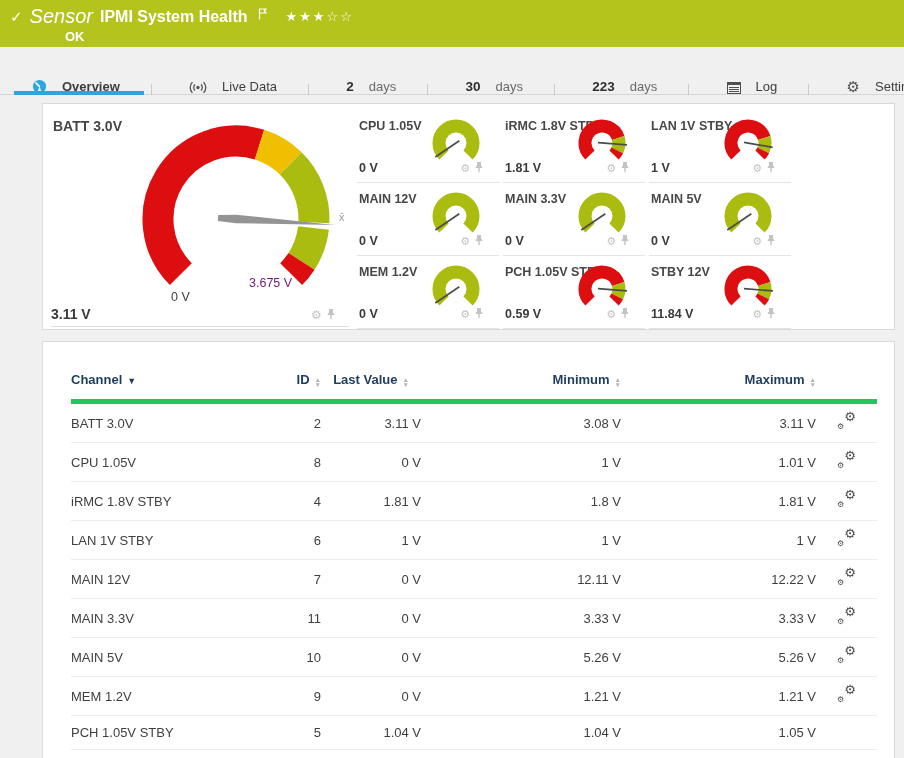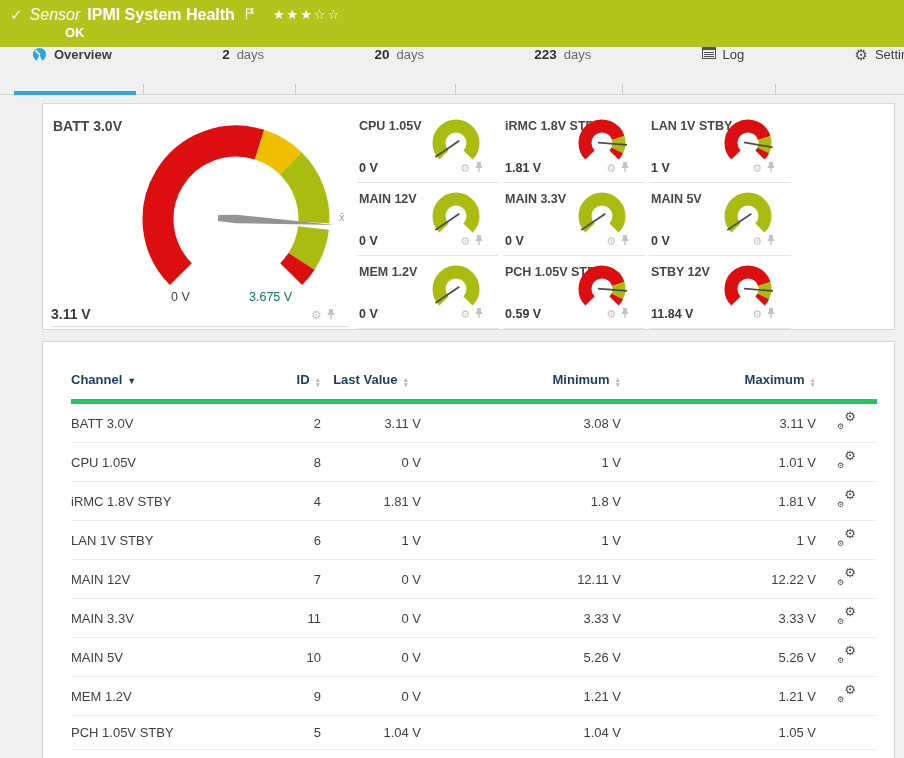--- a/index.html
+++ b/index.html
@@ -10,30 +10,30 @@
     --yellow:#f0c000;
   }
   *{box-sizing:border-box;margin:0;padding:0}
   html,body{width:904px;height:758px;overflow:hidden;background:#f0f0f0;
     font-family:"Liberation Sans","DejaVu Sans",sans-serif;color:#3d3d3d;}
 
   
   .sensor-header{height:47px;background:var(--header-bg);color:#fff;padding:5px 0 0 10px;}
   .sensor-header .row1{display:flex;align-items:center;gap:7px;}
   .check-glyph{font-size:15px;font-weight:bold;}
-  .kind-label{font-style:italic;font-size:16px;}
+  .kind-label{font-style:italic;font-size:20px;}
   .sensor-title{font-weight:bold;font-size:16px;}
   .flag-wrap{margin-left:3px;align-self:flex-start;margin-top:1px;cursor:pointer;}
   .stars{margin-left:12px;font-size:13px;letter-spacing:2px;cursor:pointer;}
   .status-ok{font-weight:bold;font-size:13px;margin:1px 0 0 55px;}
 
   
   .tabs{height:48px;display:flex;align-items:stretch;justify-content:space-between;
     padding-left:28px;margin-right:-22px;border-bottom:1px solid #d5d5d5;background:#f0f0f0;}
-  .tab{position:relative;display:flex;align-items:flex-start;gap:7px;font-size:13px;
+  .tab{position:relative;display:flex;align-items:flex-end;gap:15px;font-size:13px;
     color:#3d3d3d;cursor:pointer;white-space:nowrap;padding:0 4px;}
   .tab .tab-icon{display:flex;align-items:center;}
   .tab.active{font-weight:bold;}
   .tab.active::before{content:'';position:absolute;left:-14px;right:-20px;bottom:-1px;
     height:4px;background:var(--accent);}
   .tab:not(:last-child)::after{content:'';position:absolute;right:-28px;bottom:-1px;
     width:1px;height:11px;background:#c9c9c9;}
   .tab b{font-size:13.5px;color:#2f2f2f;}
   .tab .days-word{color:#6a6a6a;}
   .uni-gear{font-size:15px;color:#4f4f4f;line-height:1;}
@@ -42,21 +42,21 @@
   .card{margin-left:42px;margin-right:9px;background:#fff;border:1px solid #d9d9d9;}
   #card-gauges{margin-top:8px;height:227px;display:flex;}
   #card-table{margin-top:11px;height:520px;padding:30px 30px 0 28px;}
 
   
   .big-panel{width:314px;position:relative;flex:none;}
   .big-title{position:absolute;top:14px;left:10px;font-size:14px;font-weight:bold;color:#474747;}
   .big-svg{position:absolute;top:12px;left:80px;}
   .mean-marker{position:absolute;top:107px;left:296px;font-size:11px;color:#9a9a9a;}
   .scale-min{position:absolute;top:186px;left:128px;font-size:12.5px;color:#3f3f3f;}
-  .scale-max{position:absolute;top:186px;left:206px;font-size:12.5px;color:#0f766e;}
+  .scale-max{position:absolute;top:172px;left:206px;font-size:12.5px;color:#701a75;}
   .big-value{position:absolute;top:202px;left:8px;font-size:14px;font-weight:bold;color:#3a3a3a;}
   .big-rule{position:absolute;top:222px;left:8px;width:298px;height:1px;background:#dcdcdc;}
   .panel-icons{display:flex;align-items:center;gap:5px;}
   .big-panel .panel-icons{position:absolute;top:202px;left:268px;}
   .panel-gear{font-size:12px;color:#c3c3c3;line-height:1;cursor:pointer;}
 
   
   .mini-grid{flex:none;display:grid;grid-template-columns:repeat(3,146px);
     grid-auto-rows:73px;padding-top:6px;}
   .mini{position:relative;border-bottom:1px solid #e4e4e4;margin-right:4px;}
@@ -110,25 +110,34 @@
       <span class="tab-icon">
         <svg width="15" height="15" viewBox="0 0 16 16">
           <circle cx="8" cy="8" r="7" fill="#2ba7de"></circle>
           <path d="M8 8L4.8 16H11.2Z" fill="#f0f0f0"></path>
           <line x1="8.3" y1="8.3" x2="3.7" y2="3.7" stroke="#fff" stroke-width="1.8"></line>
         </svg>
       </span>
       <span>Overview</span>
     </div>
     <div class="tab">
+      <span class="tab-icon">
+        <svg width="18" height="13" viewBox="0 0 18 13">
+          <circle cx="9" cy="6.5" r="1.7" fill="#555"></circle>
+          <path d="M6 3.5A4.2 4.2 0 0 0 6 9.5M3.4 1.2A7.5 7.5 0 0 0 3.4 11.8M12 3.5A4.2 4.2 0 0 1 12 9.5M14.6 1.2A7.5 7.5 0 0 1 14.6 11.8" fill="none" stroke="#555" stroke-width="1.3"></path>
+        </svg>
+      </span>
+      <span>Live Data</span>
+    </div>
+    <div class="tab">
       <b>2</b>
       <span class="days-word">days</span>
     </div>
     <div class="tab">
-      <b>20</b>
+      <b>30</b>
       <span class="days-word">days</span>
     </div>
     <div class="tab">
       <b>223</b>
       <span class="days-word">days</span>
     </div>
     <div class="tab">
       <span class="tab-icon">
         <svg width="14" height="12" viewBox="0 0 14 12">
           <rect x="0.5" y="0.5" width="13" height="11" fill="none" stroke="#4f4f4f"></rect>

